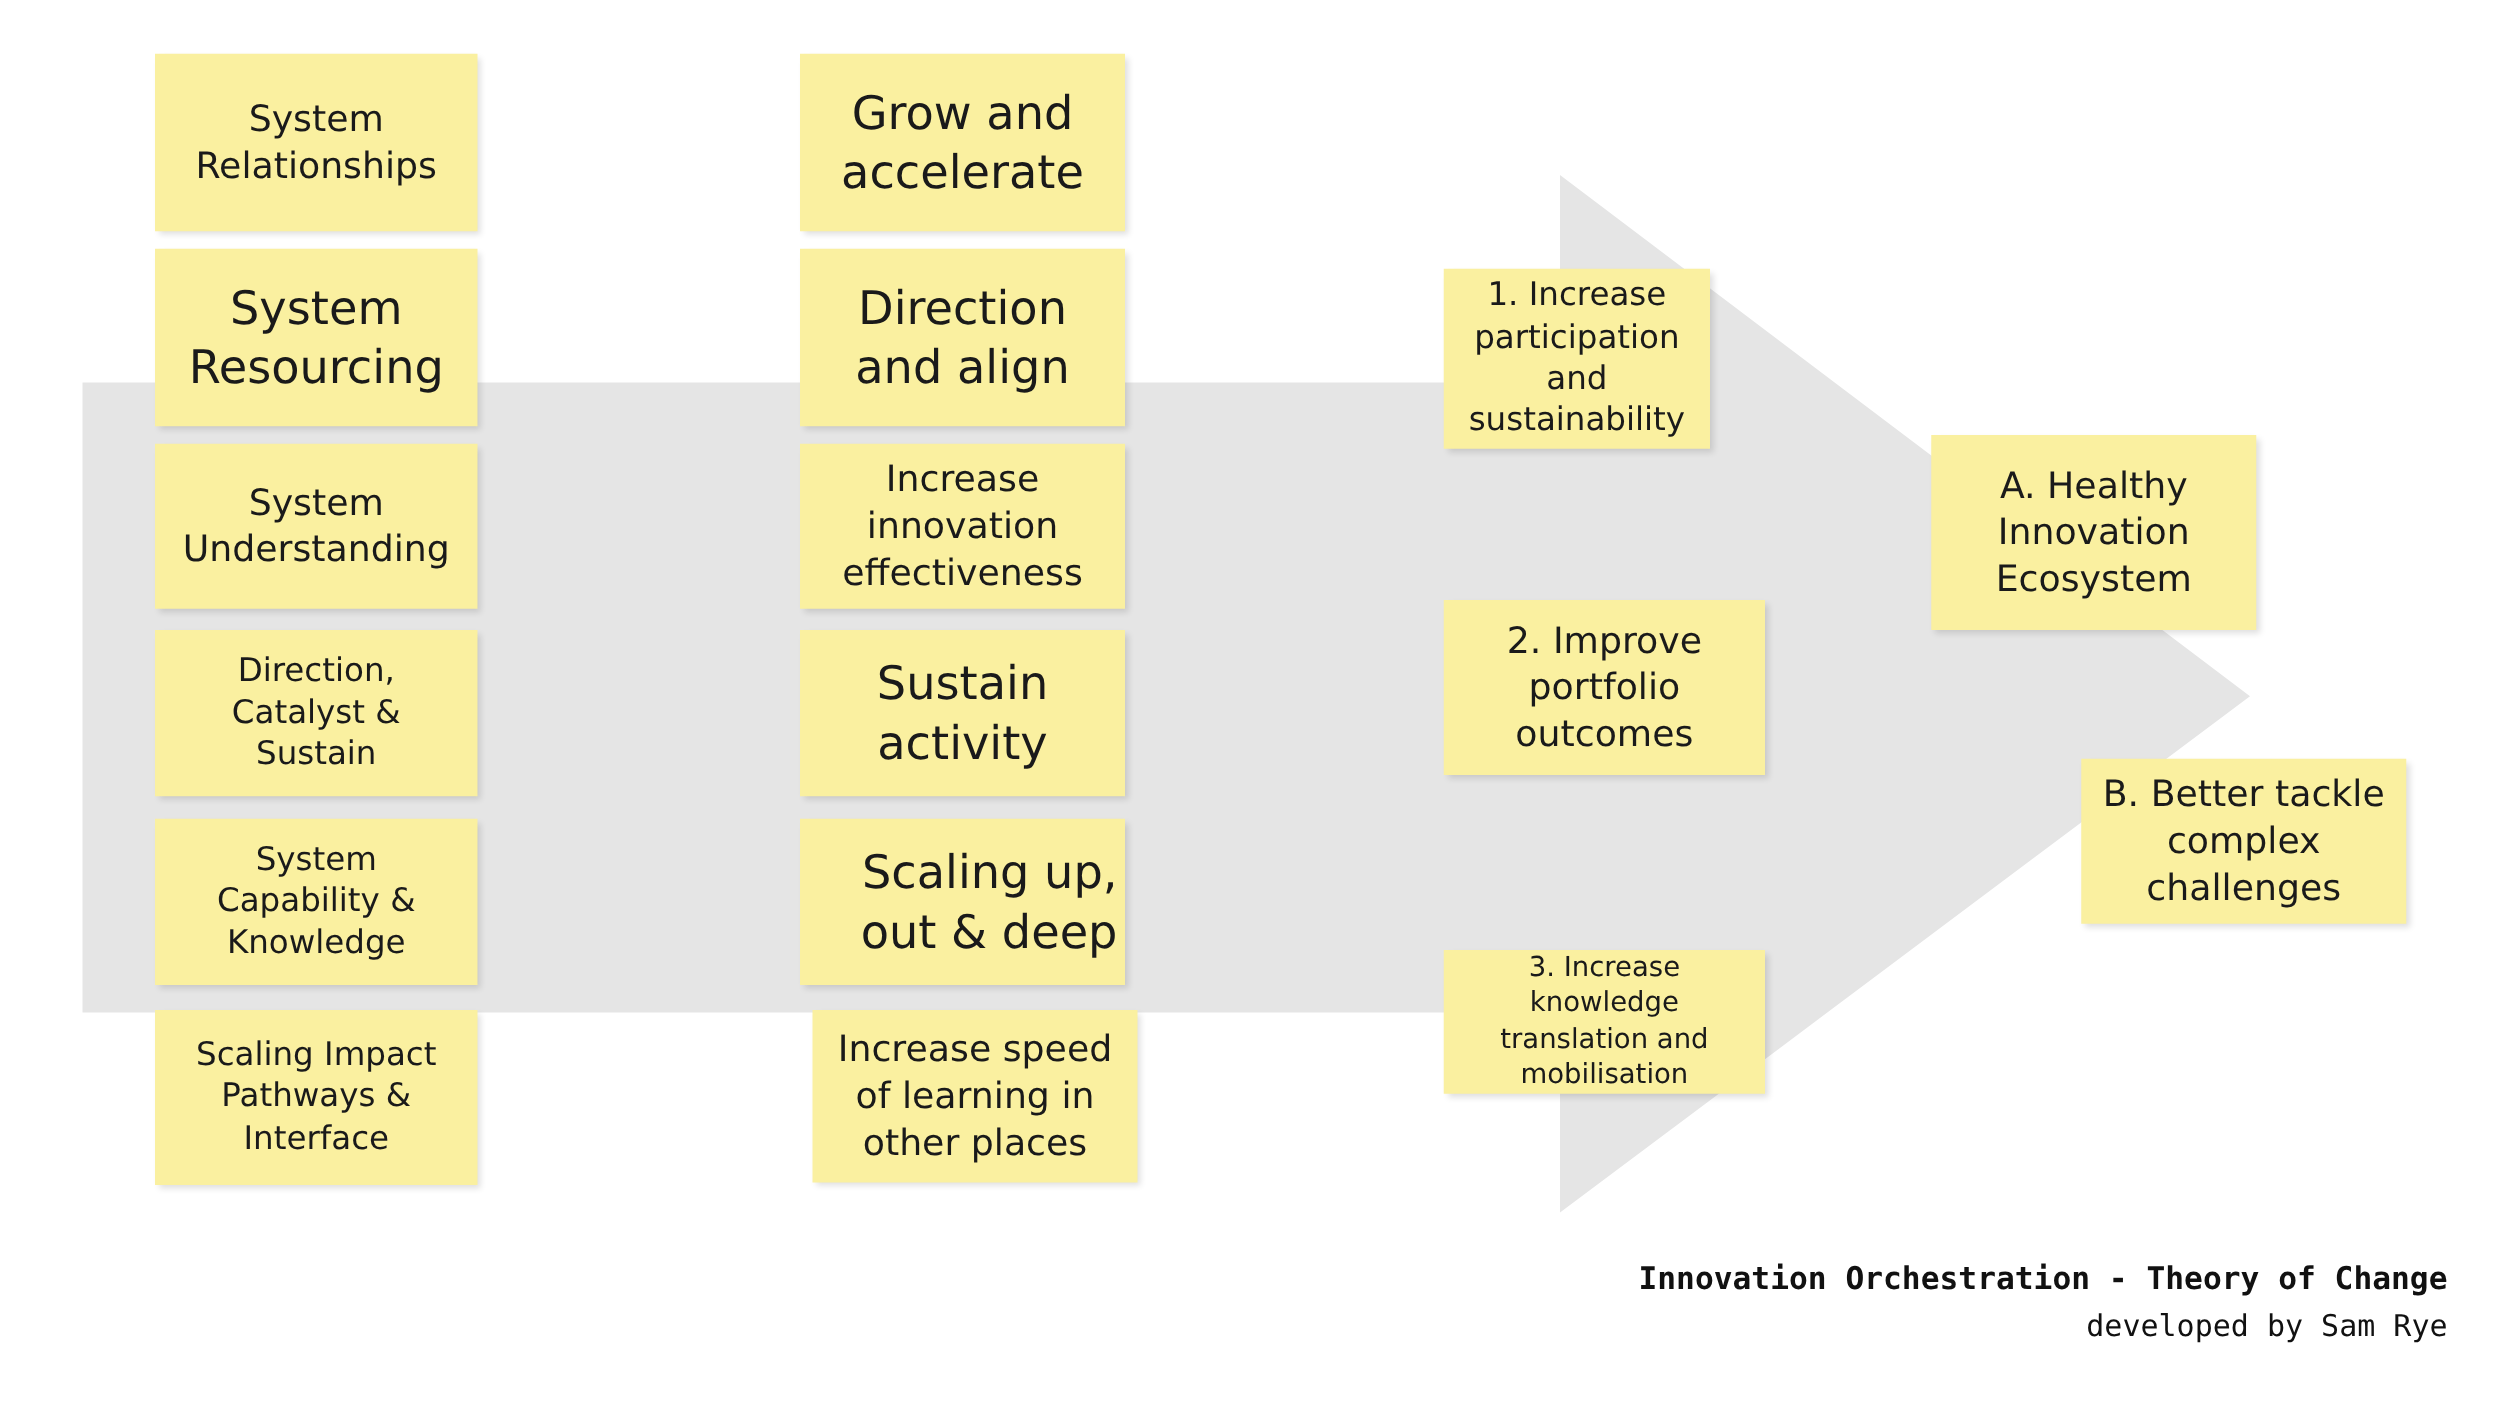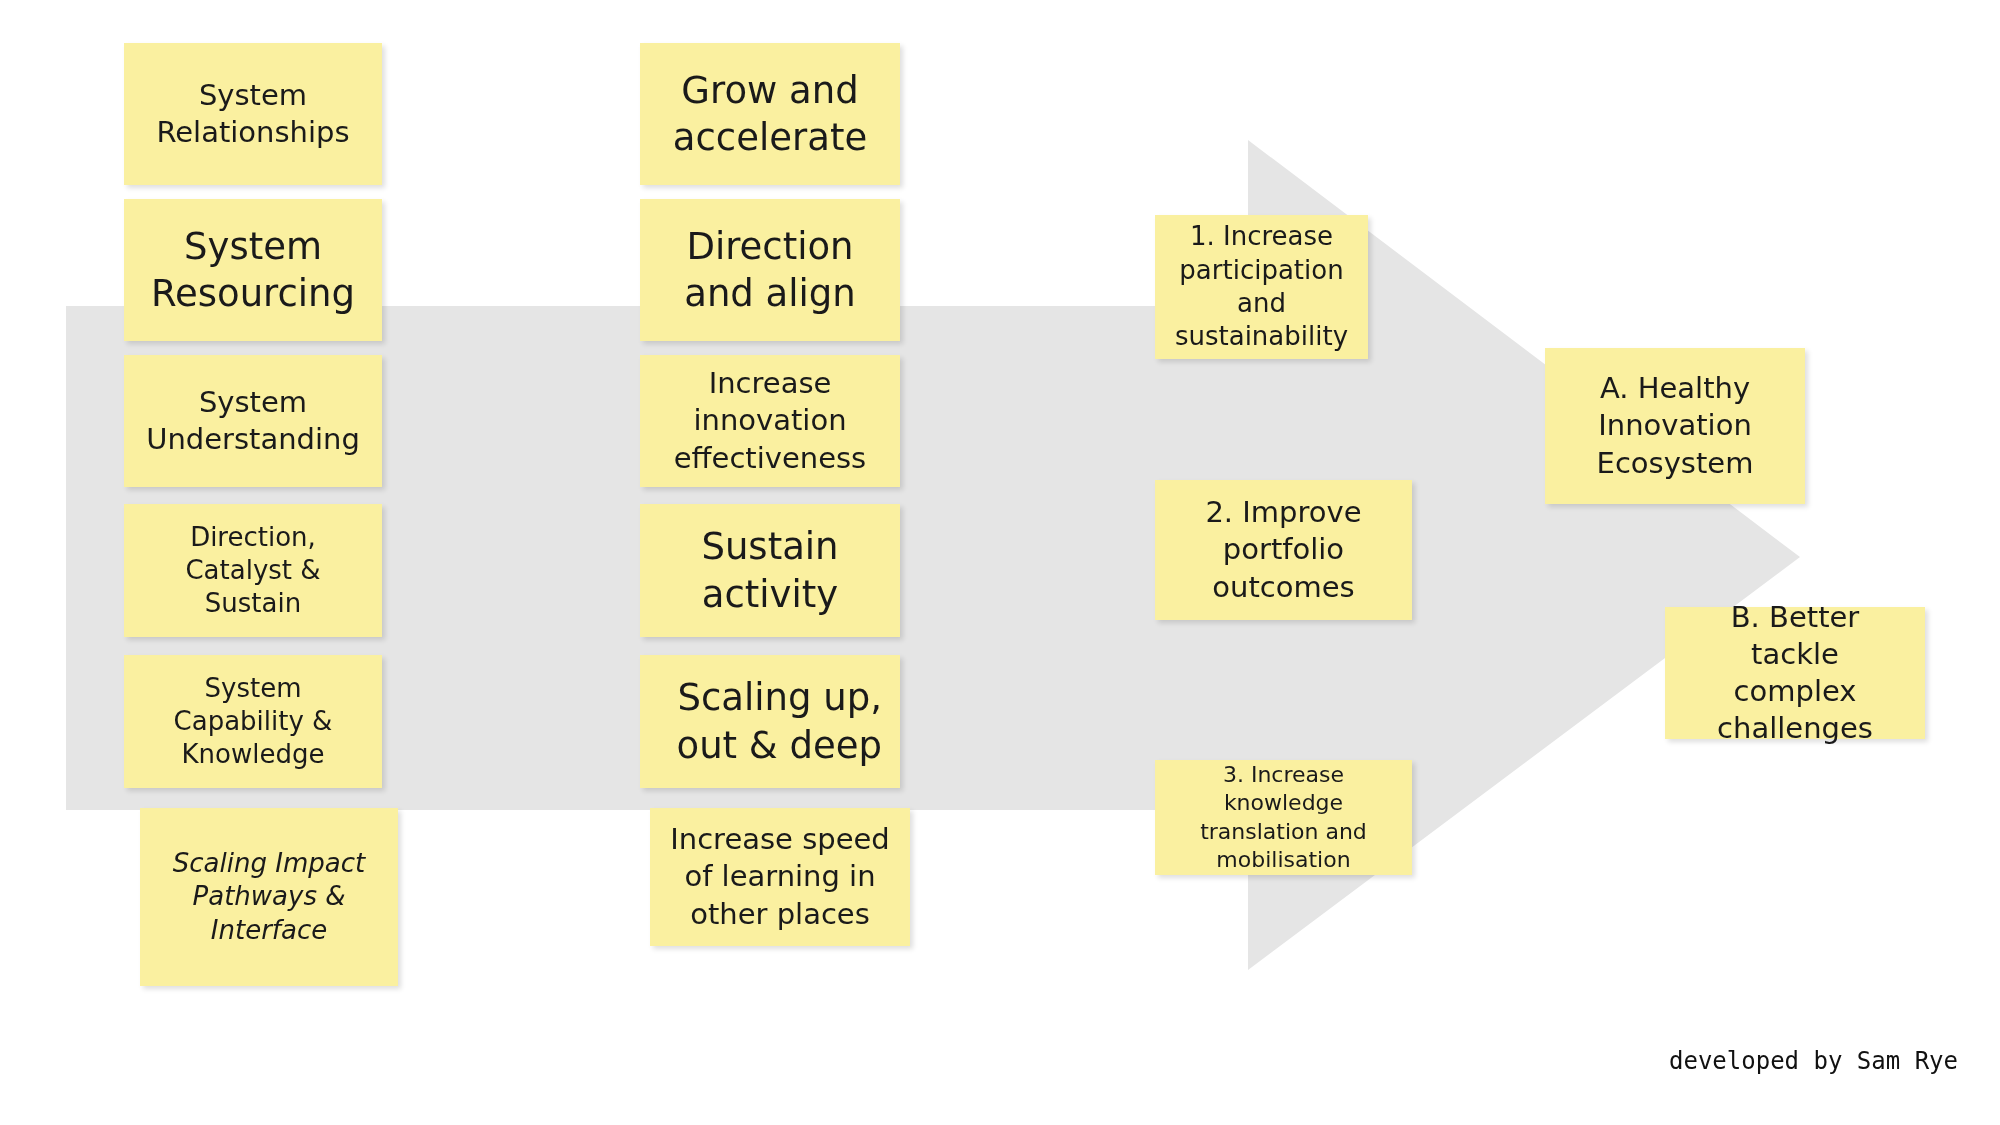--- a/index.html
+++ b/index.html
@@ -33,21 +33,21 @@
     position: absolute;
     z-index: 5;
     background: #FAF0A0;
     box-sizing: border-box;
     display: flex;
     align-items: center;
     justify-content: center;
     text-align: center;
     color: #1a1a1a;
     box-shadow: 3px 3px 5px rgba(0,0,0,0.13);
-    padding: 4px 18px;
+    padding: 4px 6px;
     line-height: 1.28;
     font-weight: 400;
   }
   .note span {
     display: block;
     width: 100%;
     white-space: pre-line;
   }
   
   .fs-xl  { font-size: 37px; }
@@ -106,21 +106,21 @@
 Catalyst &amp;
 Sustain</span>
   </div>
 
   <div class="note fs-sm" style="left:124px; top:655px; width:258px; height:133px;">
     <span>System
 Capability &amp;
 Knowledge</span>
   </div>
 
-  <div class="note fs-sm" style="left:140px; top:808px; width:258px; height:178px;font-style:italic;">
+  <div class="note fs-sm" style="left:124px; top:808px; width:258px; height:140px;">
     <span>Scaling Impact
 Pathways &amp;
 Interface</span>
   </div>
 
   <div class="note fs-xl" style="left:640px; top:43px; width:260px; height:142px;">
     <span>Grow and
 accelerate</span>
   </div>
 
@@ -174,15 +174,16 @@
 Innovation
 Ecosystem</span>
   </div>
 
   <div class="note fs-md" style="left:1665px; top:607px; width:260px; height:132px;">
     <span>B. Better tackle
 complex
 challenges</span>
   </div>
 
+  <div class="footer footer-title">Innovation Orchestration - Theory of Change</div>
   <div class="footer footer-sub">developed by Sam Rye</div>
 
 </div>
 
 </body></html>

